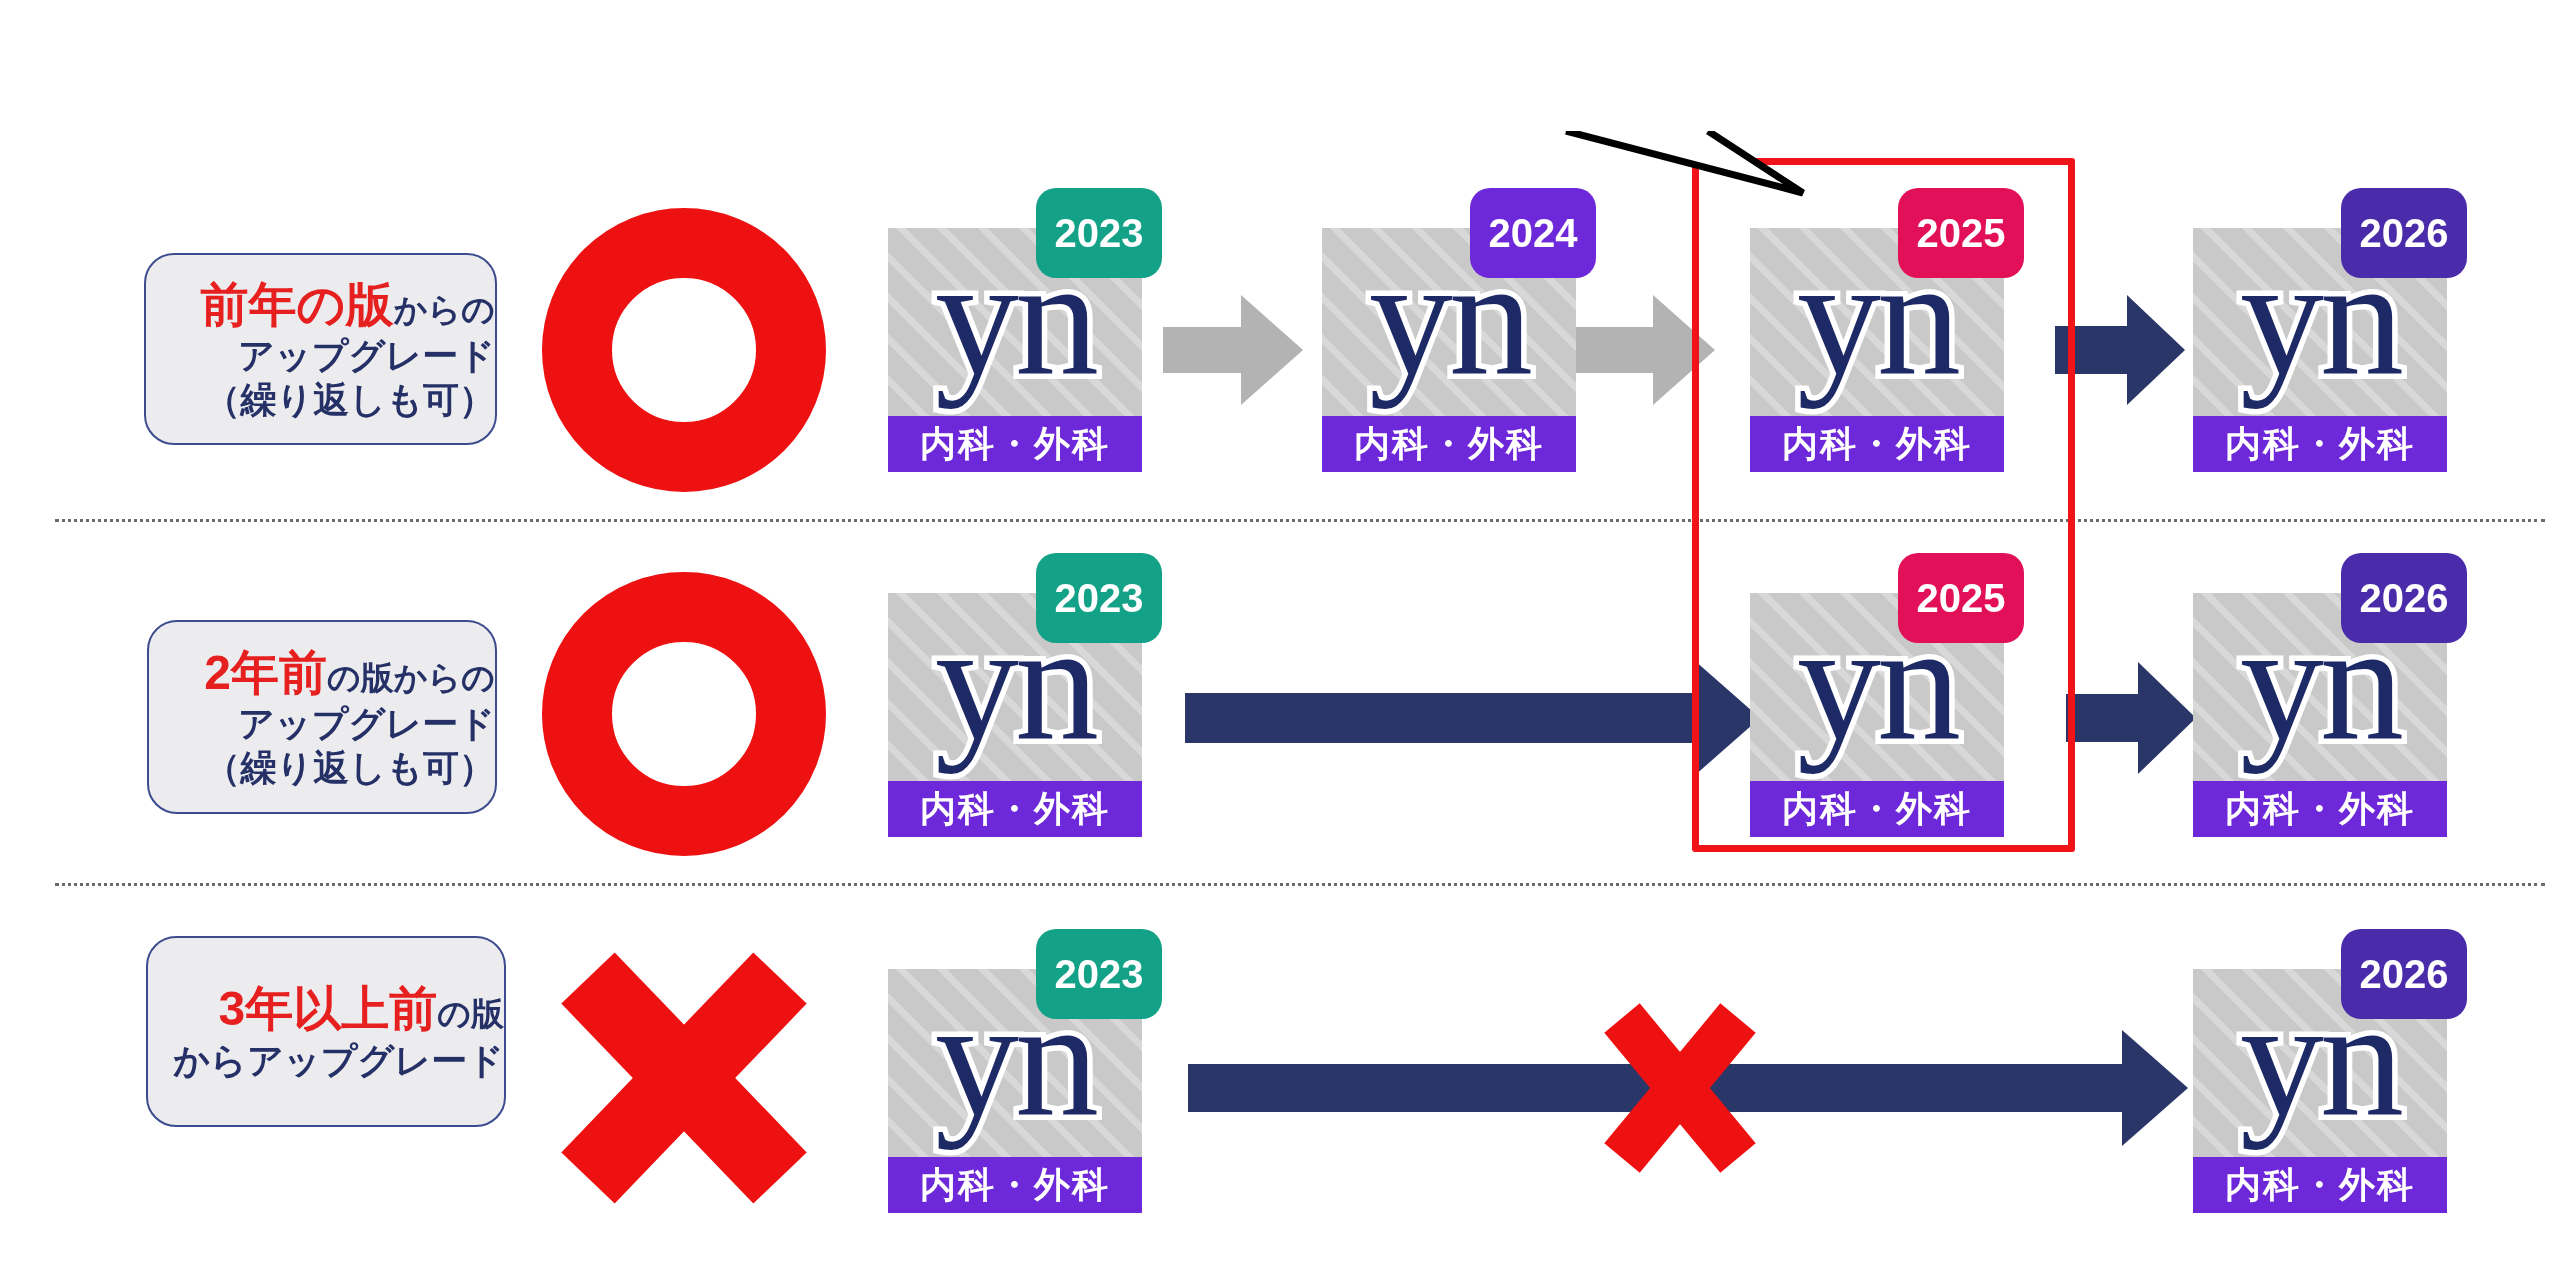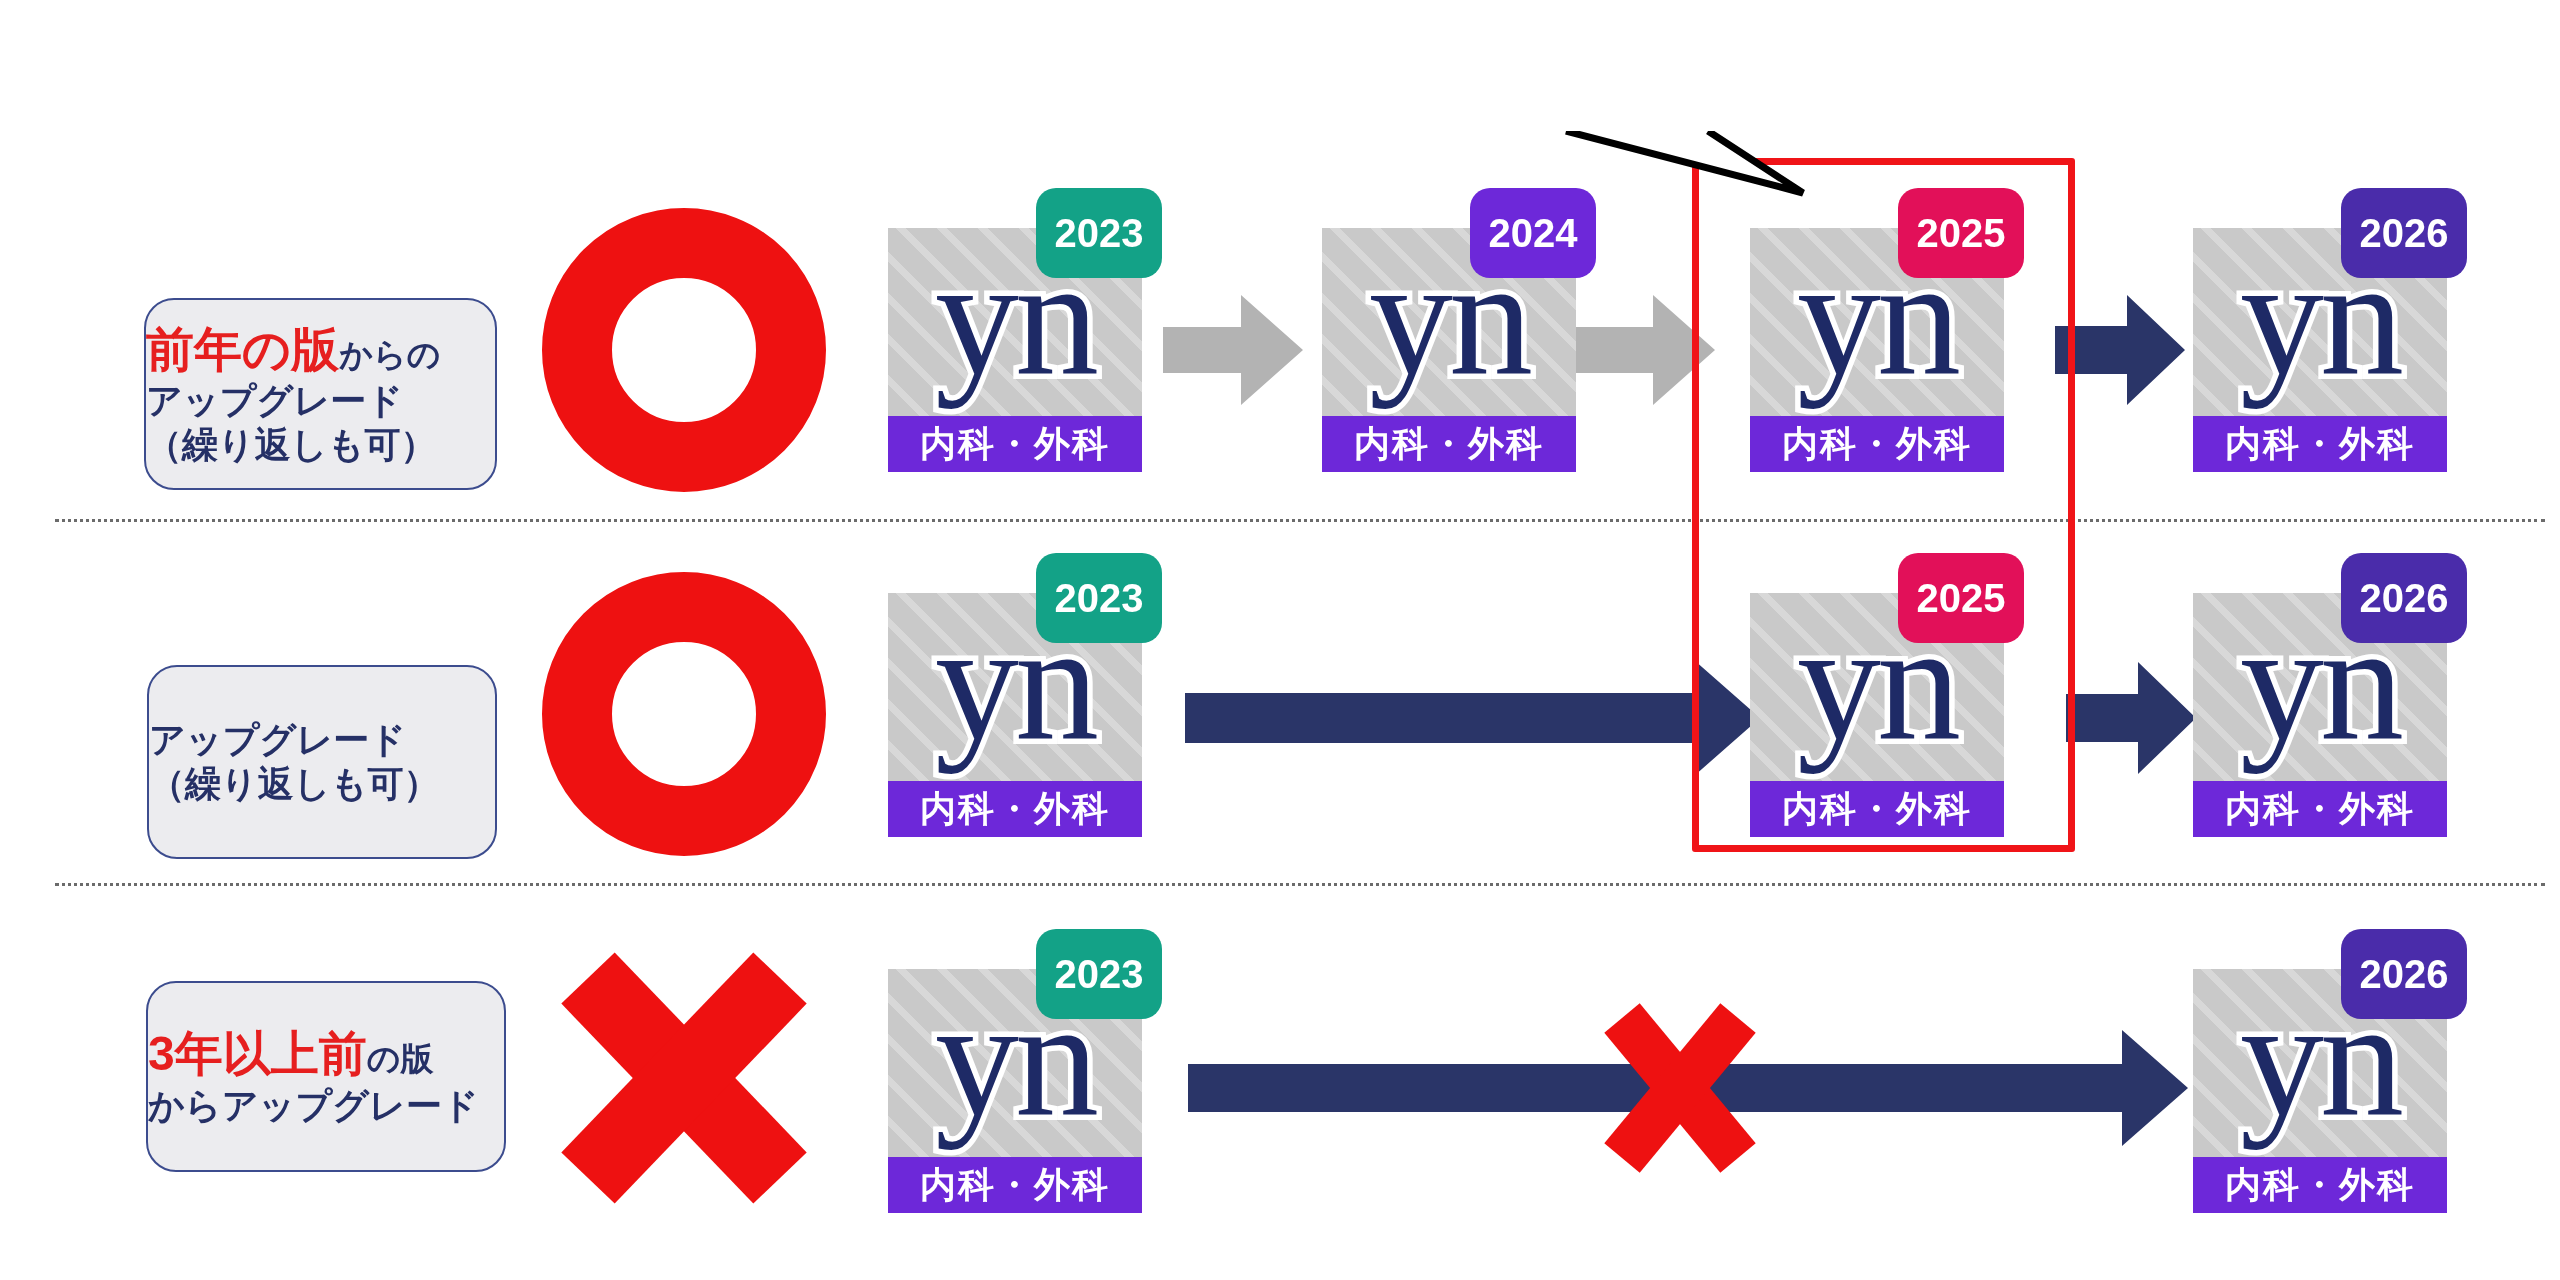--- a/index.html
+++ b/index.html
@@ -4,22 +4,22 @@
 <style>
   html,body{margin:0;padding:0;background:#fff;}
   #stage{position:relative;width:2560px;height:1280px;background:#fff;overflow:hidden;
          font-family:"Liberation Sans",sans-serif;}
 
   
   .sep{position:absolute;left:55px;width:2490px;height:0;border-top:3px dotted #6b6b6b;}
 
   
   .rowlabel{position:absolute;background:#ececef;border:2px solid #3c4c8e;border-radius:30px;
-            display:flex;flex-direction:column;justify-content:center;align-items:flex-start;
-            text-align:center;line-height:1.22;margin-top:45px;}
+            display:flex;flex-direction:column;justify-content:center;align-items:flex-end;
+            text-align:center;line-height:1.22;}
   .rowlabel .l1{white-space:nowrap;}
   .rowlabel .hl{color:#e61f1f;font-weight:bold;font-size:48px;}
   .rowlabel .rest{color:#253066;font-weight:bold;font-size:33px;}
   .rowlabel .l2,.rowlabel .l3{color:#253066;font-weight:bold;font-size:36px;white-space:nowrap;}
 
   
   .ok-ring{position:absolute;width:284px;height:284px;border:70px solid #ee1111;
            border-radius:50%;box-sizing:border-box;}
 
   
@@ -65,20 +65,21 @@
   <div class="sep" style="top:519px"></div>
   <div class="sep" style="top:883px"></div>
 
   <div class="rowlabel" style="left:144px;top:253px;width:349px;height:188px">
     <div class="l1"><span class="hl">前年の版</span><span class="rest">からの</span></div>
     <div class="l2">アップグレード</div>
     <div class="l3">（繰り返しも可）</div>
   </div>
 
   <div class="rowlabel" style="left:147px;top:620px;width:346px;height:190px">
+    <div class="l1"><span class="hl">2年前</span><span class="rest">の版からの</span></div>
     <div class="l2">アップグレード</div>
     <div class="l3">（繰り返しも可）</div>
   </div>
 
   <div class="rowlabel" style="left:146px;top:936px;width:356px;height:187px">
     <div class="l1"><span class="hl">3年以上前</span><span class="rest">の版</span></div>
     <div class="l2">からアップグレード</div>
   </div>
 
   <div class="ok-ring" style="left:542px;top:208px"></div>

